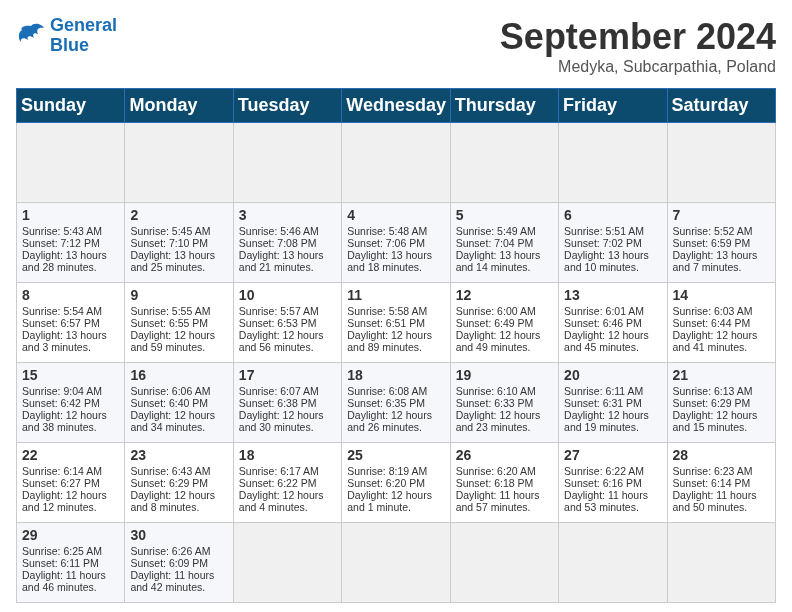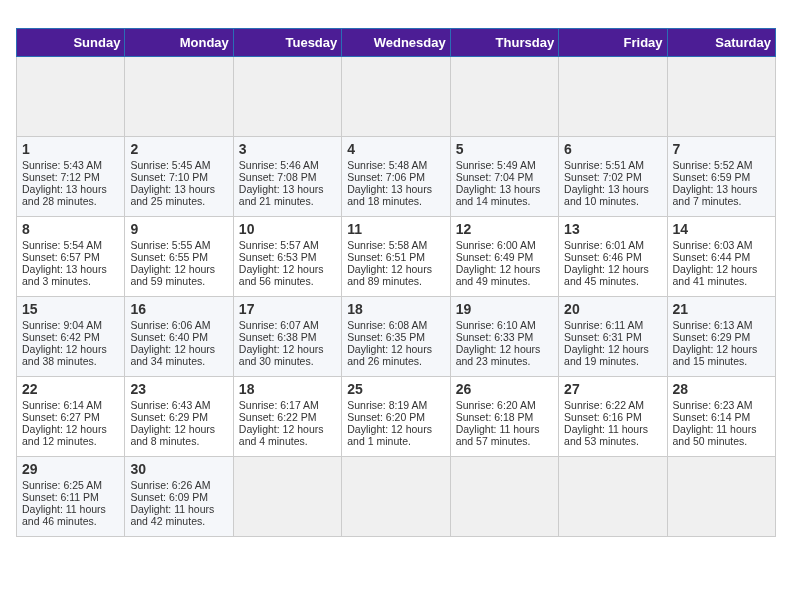--- a/index.html
+++ b/index.html
@@ -45,26 +45,26 @@
     .location-title {
       font-size: 16px;
       color: #555;
     }
     table {
       width: 100%;
       border-collapse: collapse;
       table-layout: fixed;
     }
     thead tr th {
-      background-color: #4c1d95;
+      background-color: #0c4a6e;
       color: #fff;
-      font-size: 13px;
+      font-size: 18px;
       font-weight: bold;
       padding: 6px 4px;
-      text-align: right;
+      text-align: left;
       border: 1px solid #2a6db5;
     }
     tbody tr td {
       border: 1px solid #ccc;
       vertical-align: top;
       padding: 4px 5px;
       height: 80px;
       font-size: 10.5px;
       color: #333;
       background: #fff;
@@ -79,20 +79,32 @@
       margin-bottom: 2px;
     }
     .empty-cell {
       background: #f0f0f0 !important;
     }
   </style>
 </head>
 <body>
 
 <div class="header-area">
+  <div class="logo">
+    <svg class="logo-bird" viewBox="0 0 30 28" xmlns="http://www.w3.org/2000/svg">
+      <path d="M15 4 C18 0 26 2 28 6 C22 5 20 8 22 12 C18 10 16 12 18 16 C14 13 10 14 12 18 C8 15 4 16 5 20 C2 17 2 10 6 8 C4 6 8 3 15 4Z" fill="#1a6eb5"></path>
+    </svg>
+    <div>
+      <div class="logo-text"><span>General</span><br><span>Blue</span></div>
+    </div>
+  </div>
+  <div class="title-area">
+    <div class="month-title">September 2024</div>
+    <div class="location-title">Medyka, Subcarpathia, Poland</div>
+  </div>
 </div>
 
 <table>
   <thead>
     <tr>
     <th>Sunday</th>
         <th>Monday</th>
         <th>Tuesday</th>
         <th>Wednesday</th>
         <th>Thursday</th>

